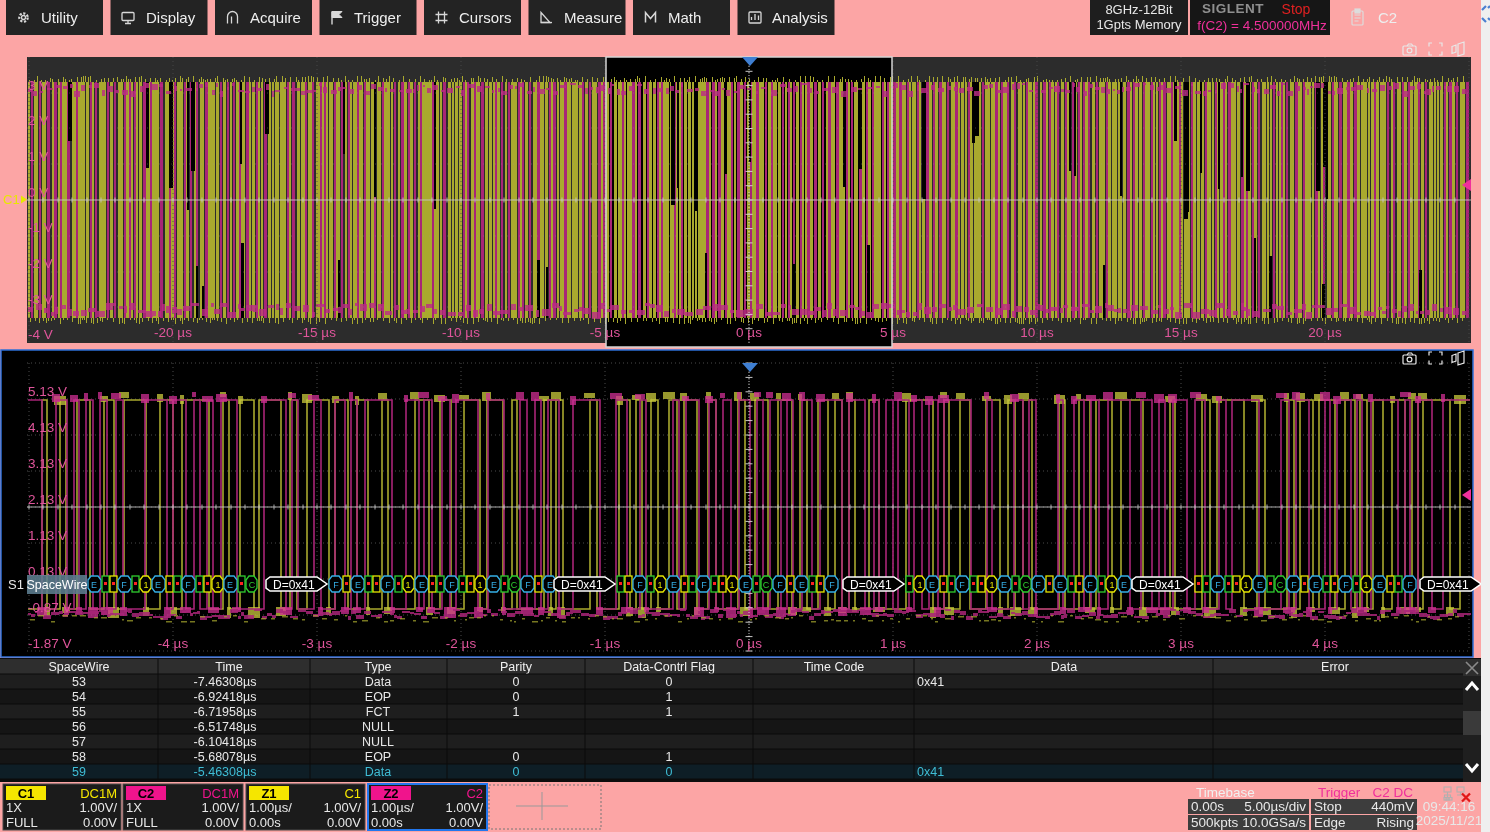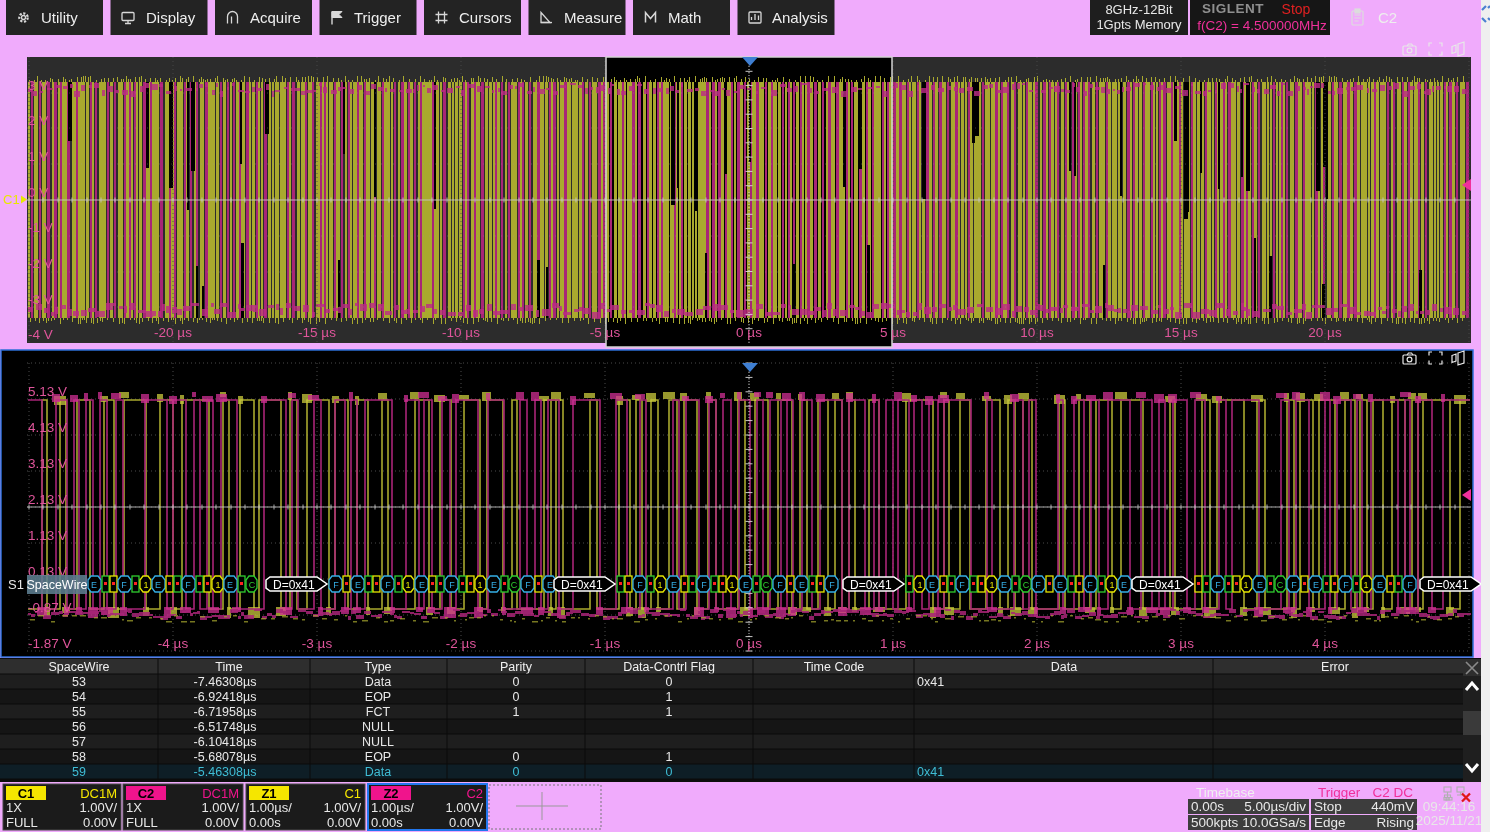--- a/index.html
+++ b/index.html
@@ -1,14 +1,14 @@
 <!DOCTYPE html>
 <html><head><meta charset="utf-8"><style>
 html,body{margin:0;padding:0;background:#000;}
-#screen{position:relative;width:1490px;height:832px;background:#f0abfc;overflow:hidden;
+#screen{position:relative;width:1490px;height:832px;background:#fca5a5;overflow:hidden;
   font-family:"Liberation Sans",sans-serif;text-align:right;}
 svg{font-family:"Liberation Sans",sans-serif;}
 #rightstrip{position:absolute;right:0;top:0;width:9px;height:832px;background:#efefef;}
 </style></head>
 <body>
 <div id="screen">
 <svg width="1481" height="35" style="position:absolute;left:0;top:0">
       <rect x="6.0" y="0" width="97" height="35" fill="#232323"></rect>
       <g stroke="#d8d8d8" fill="none">
         <circle cx="23.5" cy="17.5" r="4.2" stroke-width="2.2" stroke-dasharray="2.2 1.6"></circle>

